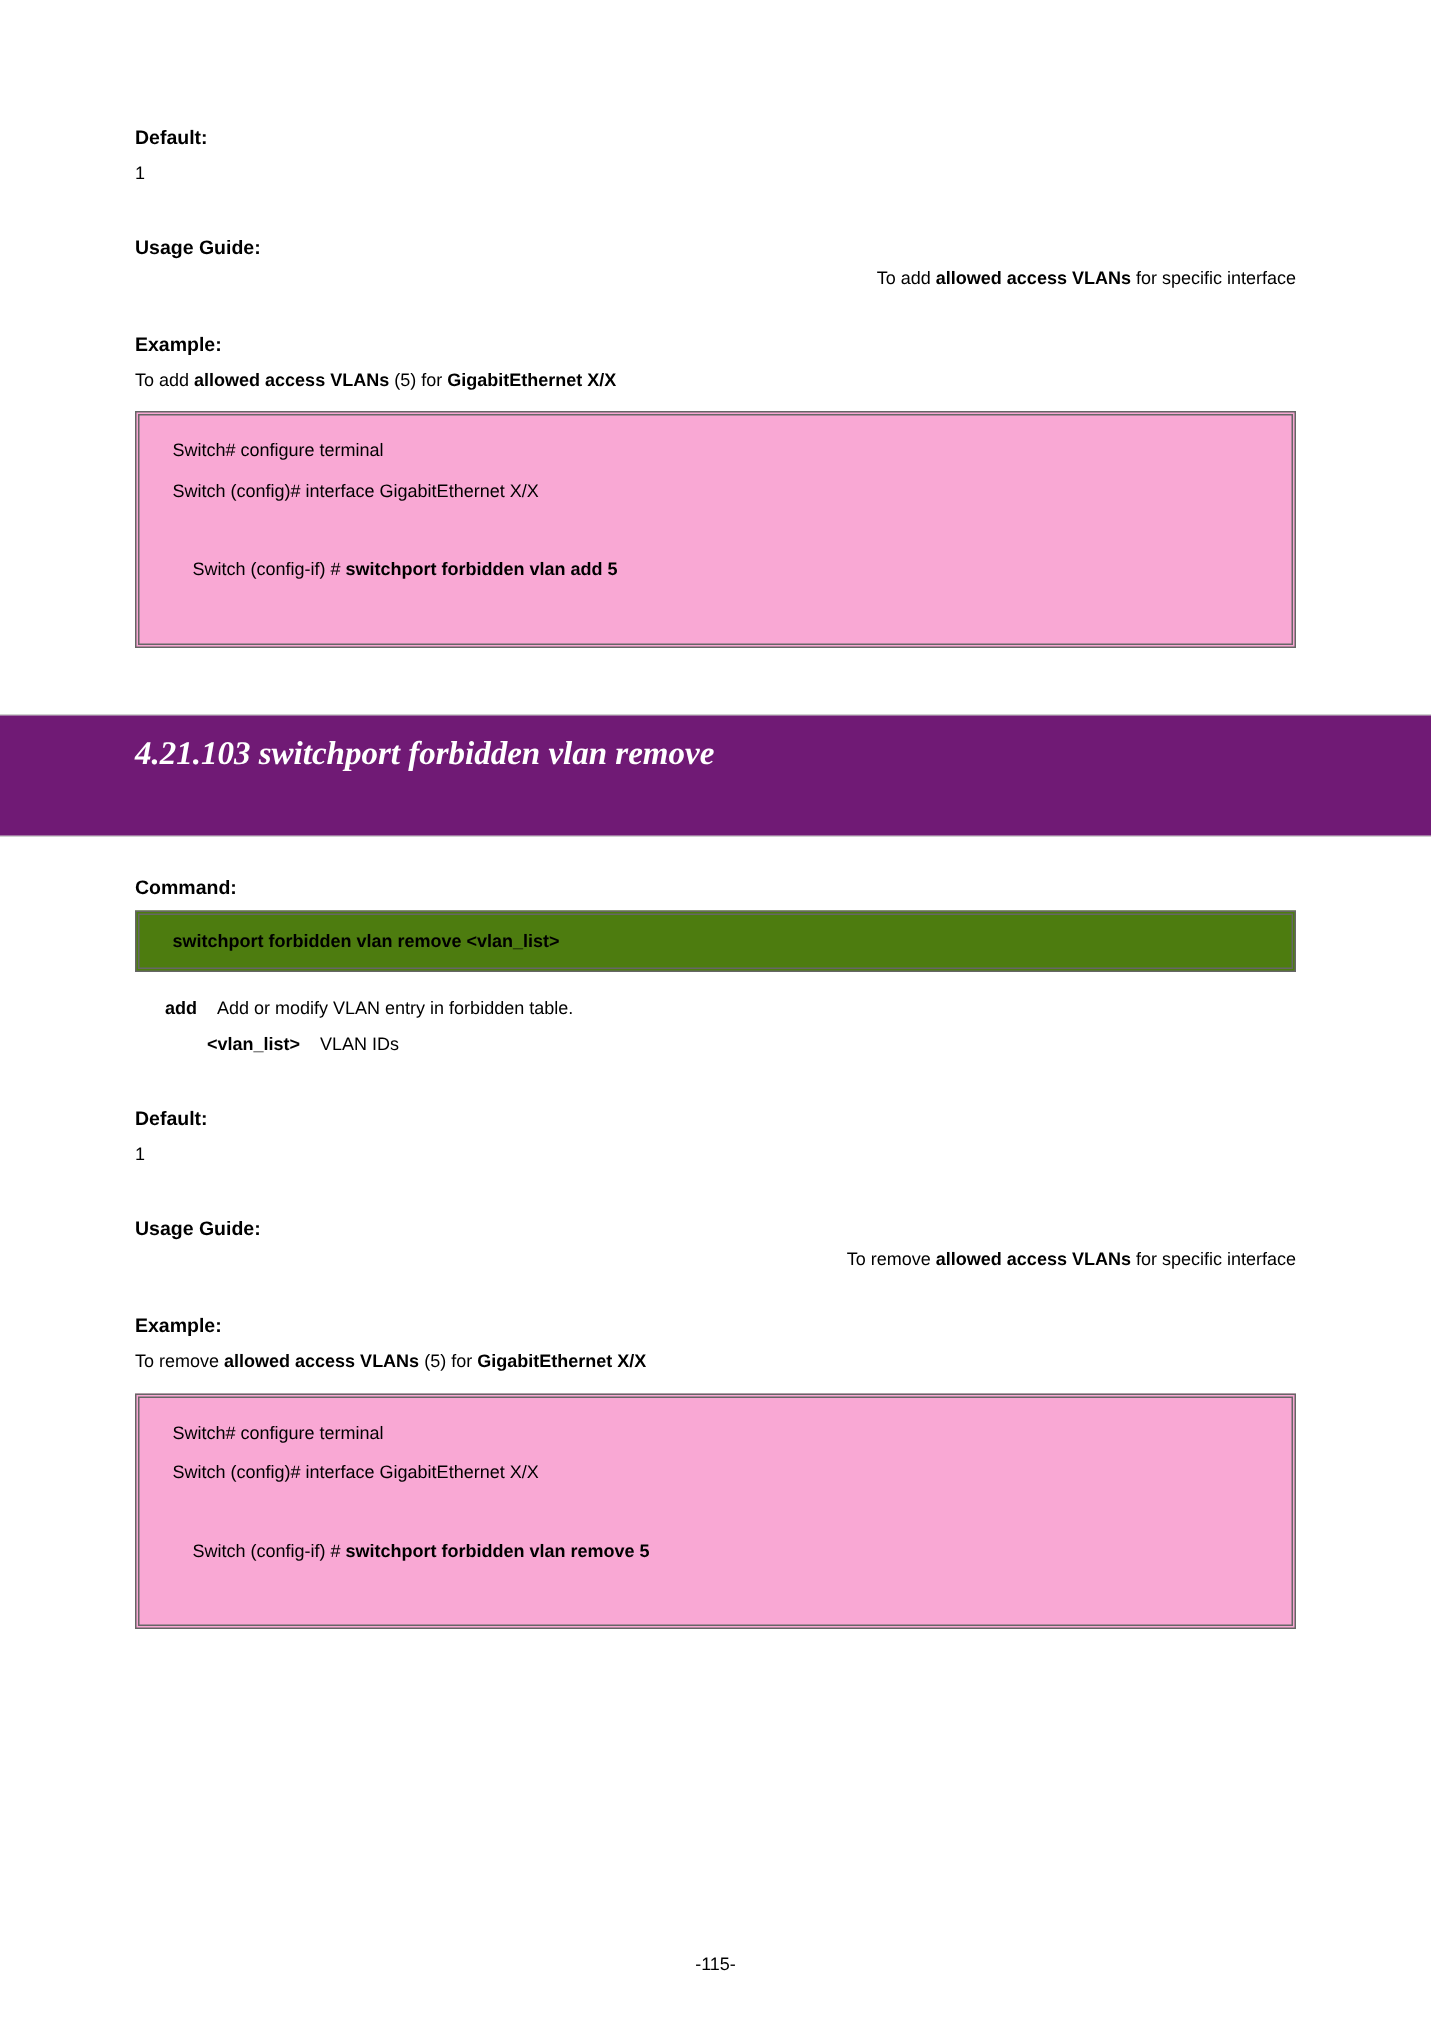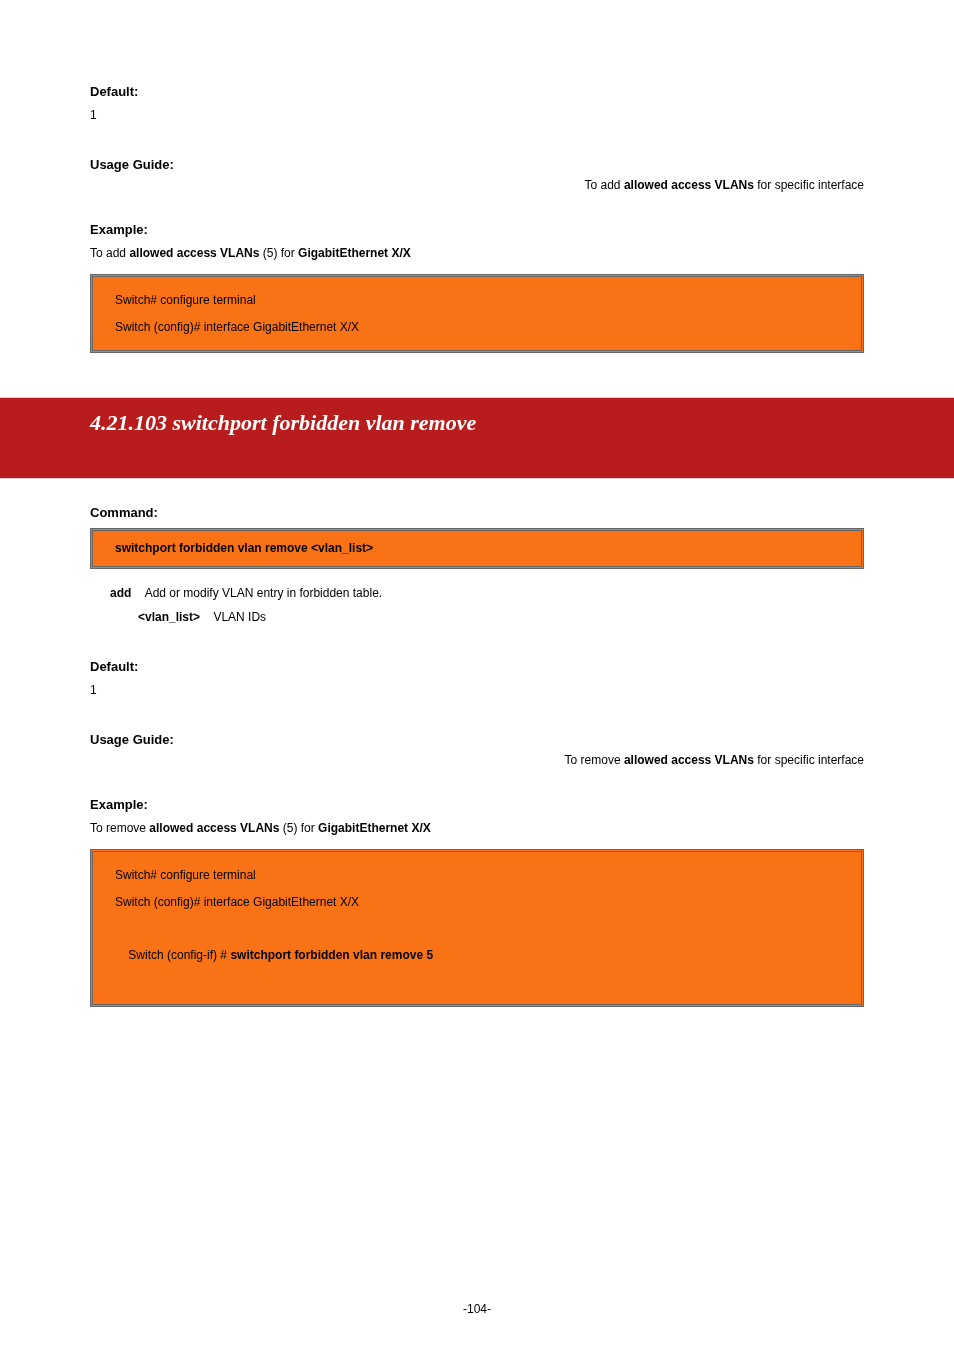--- a/index.html
+++ b/index.html
@@ -24,49 +24,49 @@
     margin-bottom: 6px;
     line-height: 1.8;
   }
   .usage-line {
     margin-top: 6px;
     margin-bottom: 20px;
     text-align: right;
   }
   .code-box {
     border: 3px double #666666;
-    background: #f97316;
+    background: #f9a8d4;
     padding: 10px 22px;
     margin-top: 10px;
     margin-bottom: 10px;
     line-height: 2.2;
   }
   .code-box .code-line {
     white-space: pre;
   }
   .big-heading-bar {
-    background: #b91c1c;
+    background: #701a75;
     border-top: 1px solid #d0d0d0;
     border-bottom: 1px solid #d0d0d0;
     height: 82px;
     margin-left: -90px;
     margin-right: -90px;
     padding-left: 90px;
     padding-top: 12px;
     font-family: "Times New Roman", Times, serif;
     font-style: italic;
     font-size: 22px;
     font-weight: bold;
     color: #ffffff;
     margin-top: 44px;
     margin-bottom: 26px;
   }
   .syntax-box {
     border: 3px double #666666;
-    background: #f97316;
+    background: #4d7c0f;
     padding: 8px 22px;
     margin-top: 8px;
     margin-bottom: 12px;
     line-height: 1.6;
   }
   .param-block {
     padding-left: 20px;
     line-height: 2.0;
   }
   .param-block .pl1 { padding-left: 0px; }
@@ -97,20 +97,23 @@
 </div>
 
 <div class="section-heading-default gap-top">Example:</div>
 <div class="plain-line">
   <span>To add </span><span class="bold">allowed access VLANs</span><span> (5) for </span><span class="bold">GigabitEthernet X/X</span>
 </div>
 
 <div class="code-box">
   <div class="code-line">Switch# configure terminal</div>
   <div class="code-line">Switch (config)# interface GigabitEthernet X/X</div>
+  <div class="code-line">
+    <span>Switch (config-if) # </span><span class="bold">switchport forbidden vlan add 5</span>
+  </div>
 </div>
 
 <div class="big-heading-bar">4.21.103 switchport forbidden vlan remove</div>
 
 <div class="section-heading-default" style="margin-top:10px;">Command:</div>
 <div class="syntax-box">
   <span class="bold">switchport forbidden vlan remove &lt;vlan_list&gt;</span>
 </div>
 
 <div class="param-block">
@@ -132,13 +135,13 @@
 </div>
 
 <div class="code-box">
   <div class="code-line">Switch# configure terminal</div>
   <div class="code-line">Switch (config)# interface GigabitEthernet X/X</div>
   <div class="code-line">
     <span>Switch (config-if) # </span><span class="bold">switchport forbidden vlan remove 5</span>
   </div>
 </div>
 
-<div class="page-number">-104-</div>
+<div class="page-number">-115-</div>
 
 </body></html>

